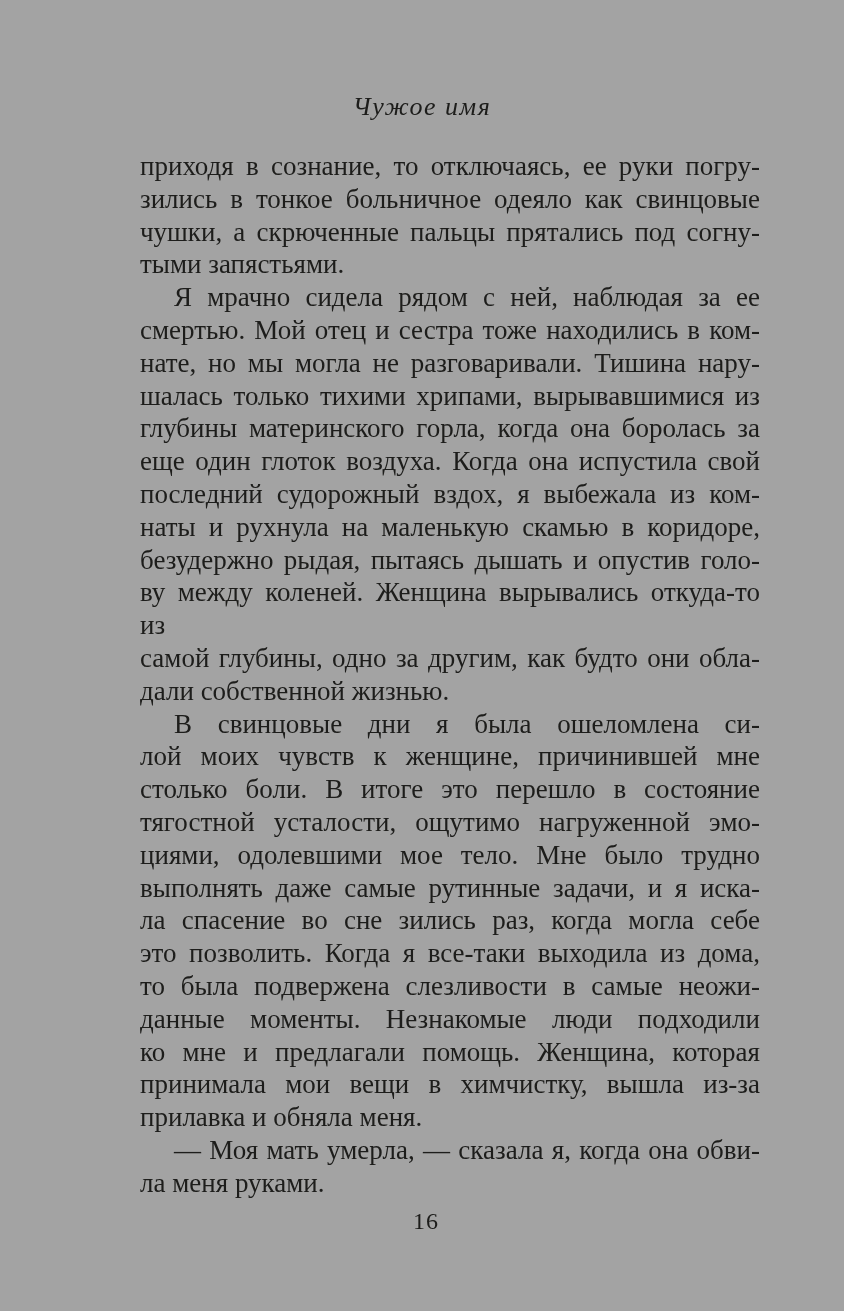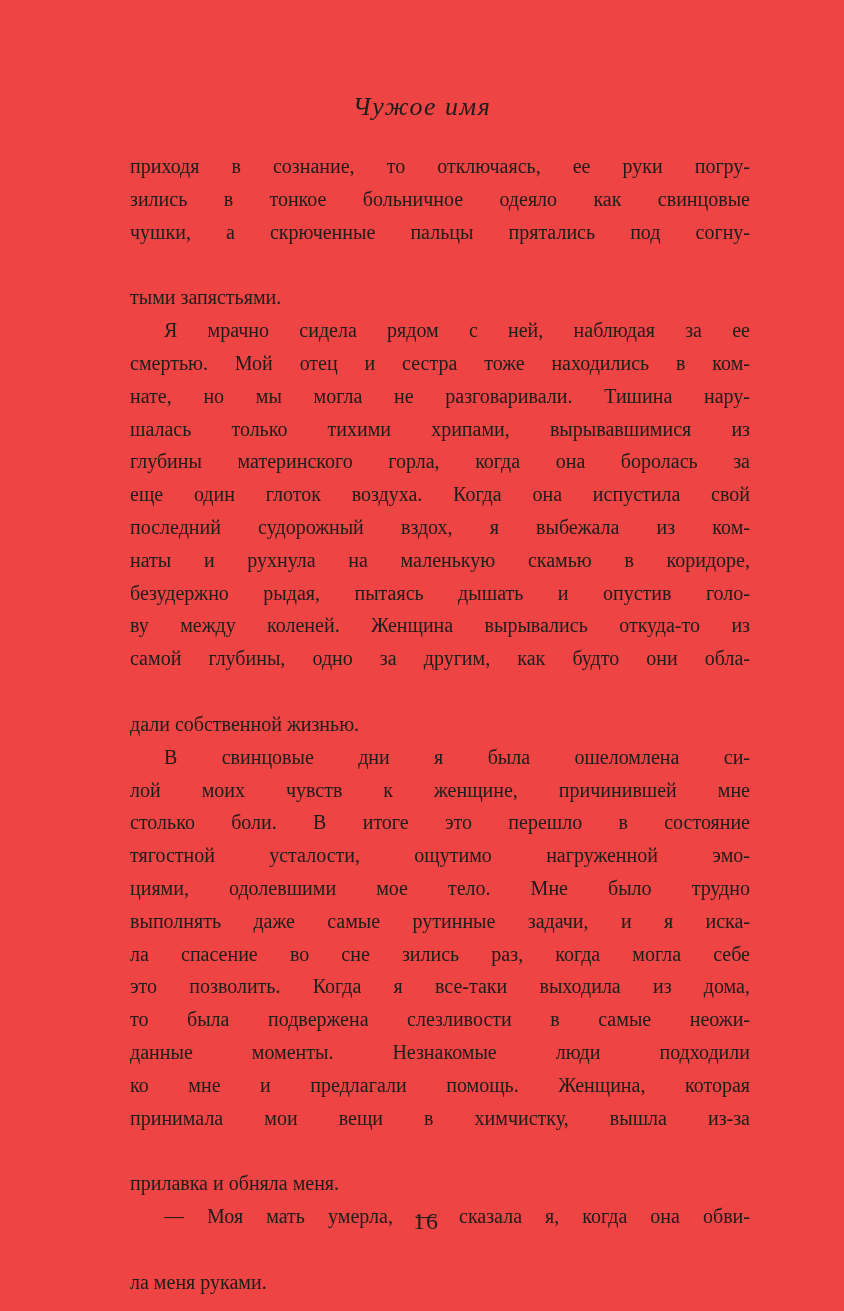--- a/index.html
+++ b/index.html
@@ -4,57 +4,56 @@
 <style>
   html, body {
     margin: 0;
     padding: 0;
     background: #ffffff;
   }
   .book-page {
     position: relative;
     width: 844px;
     height: 1311px;
-    background: #ef4444;
+    background: #a3a3a3;
     color: #1d1d1b;
     font-family: "Liberation Serif", "DejaVu Serif", serif;
     overflow: hidden;
   }
   .running-head {
     position: absolute;
     top: 92px;
     left: 0;
     width: 100%;
     text-align: center;
     font-style: italic;
     font-size: 26px;
     letter-spacing: 1.5px;
     color: #1d1d1b;
   }
   .text-block {
     position: absolute;
     top: 150px;
-    left: 130px;
+    left: 140px;
     width: 620px;
-    font-size: 20px;
+    font-size: 27px;
     line-height: 32.8px;
   }
   .paragraph {
     margin: 0;
   }
   .line {
     text-align: justify;
     text-align-last: justify;
     text-justify: inter-word;
     white-space: normal;
   }
   .line.last {
     text-align: left;
     text-align-last: left;
-    margin-top: 33px;
   }
   .line.indent {
     text-indent: 34px;
   }
   .page-number {
     position: absolute;
     top: 1208px;
     left: 4px;
     width: 100%;
     text-align: center;

